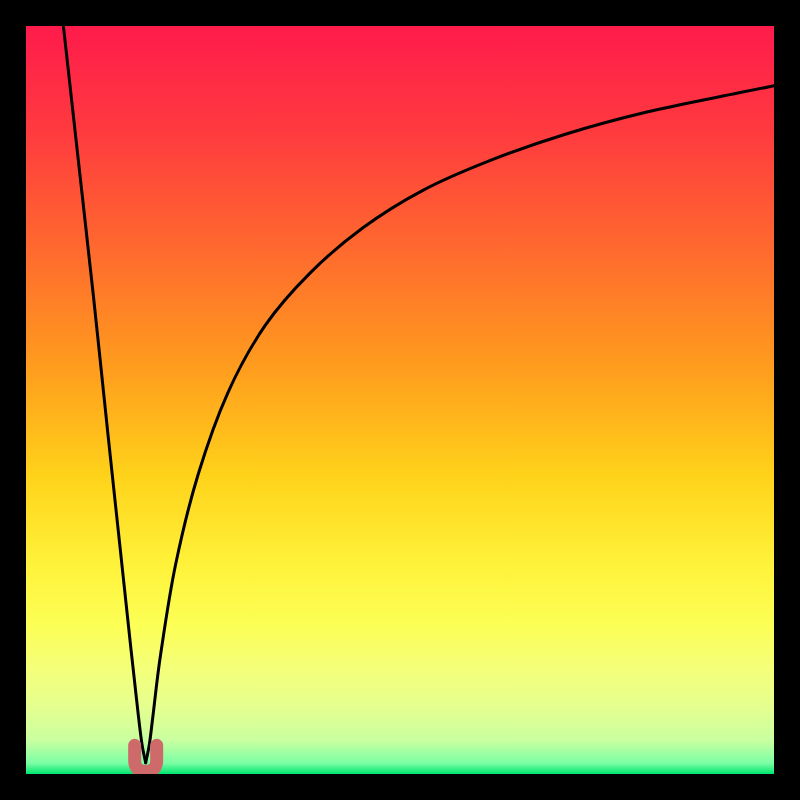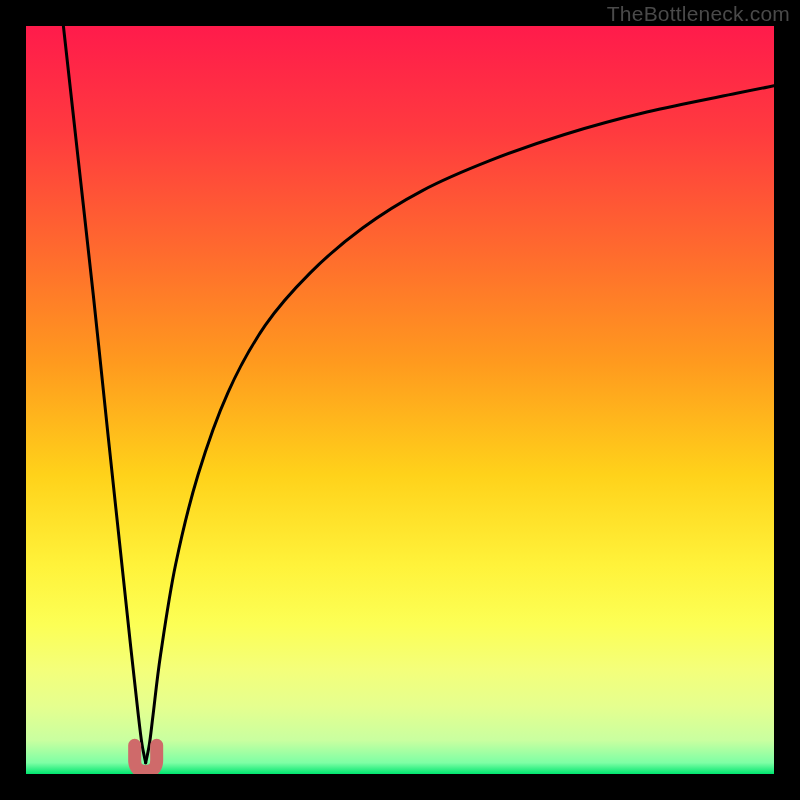--- a/index.html
+++ b/index.html
@@ -40,21 +40,20 @@
     top: 0;
     width: 748px;
     height: 748px;
   }
 </style>
 </head>
 <body>
 
 <div class="outer">
 
-  <div class="watermark">TheBottleneck.com</div>
 
   <div class="plot-area">
 
     <svg class="gradient" viewBox="0 0 748 748" preserveAspectRatio="none">
       <defs>
         <linearGradient id="heat" x1="0" y1="0" x2="0" y2="1">
             <stop offset="0%" stop-color="#ff1b4b"></stop>
             <stop offset="14.000000000000002%" stop-color="#ff3a3f"></stop>
             <stop offset="30%" stop-color="#ff6a2e"></stop>
             <stop offset="45%" stop-color="#ff9a1e"></stop>

